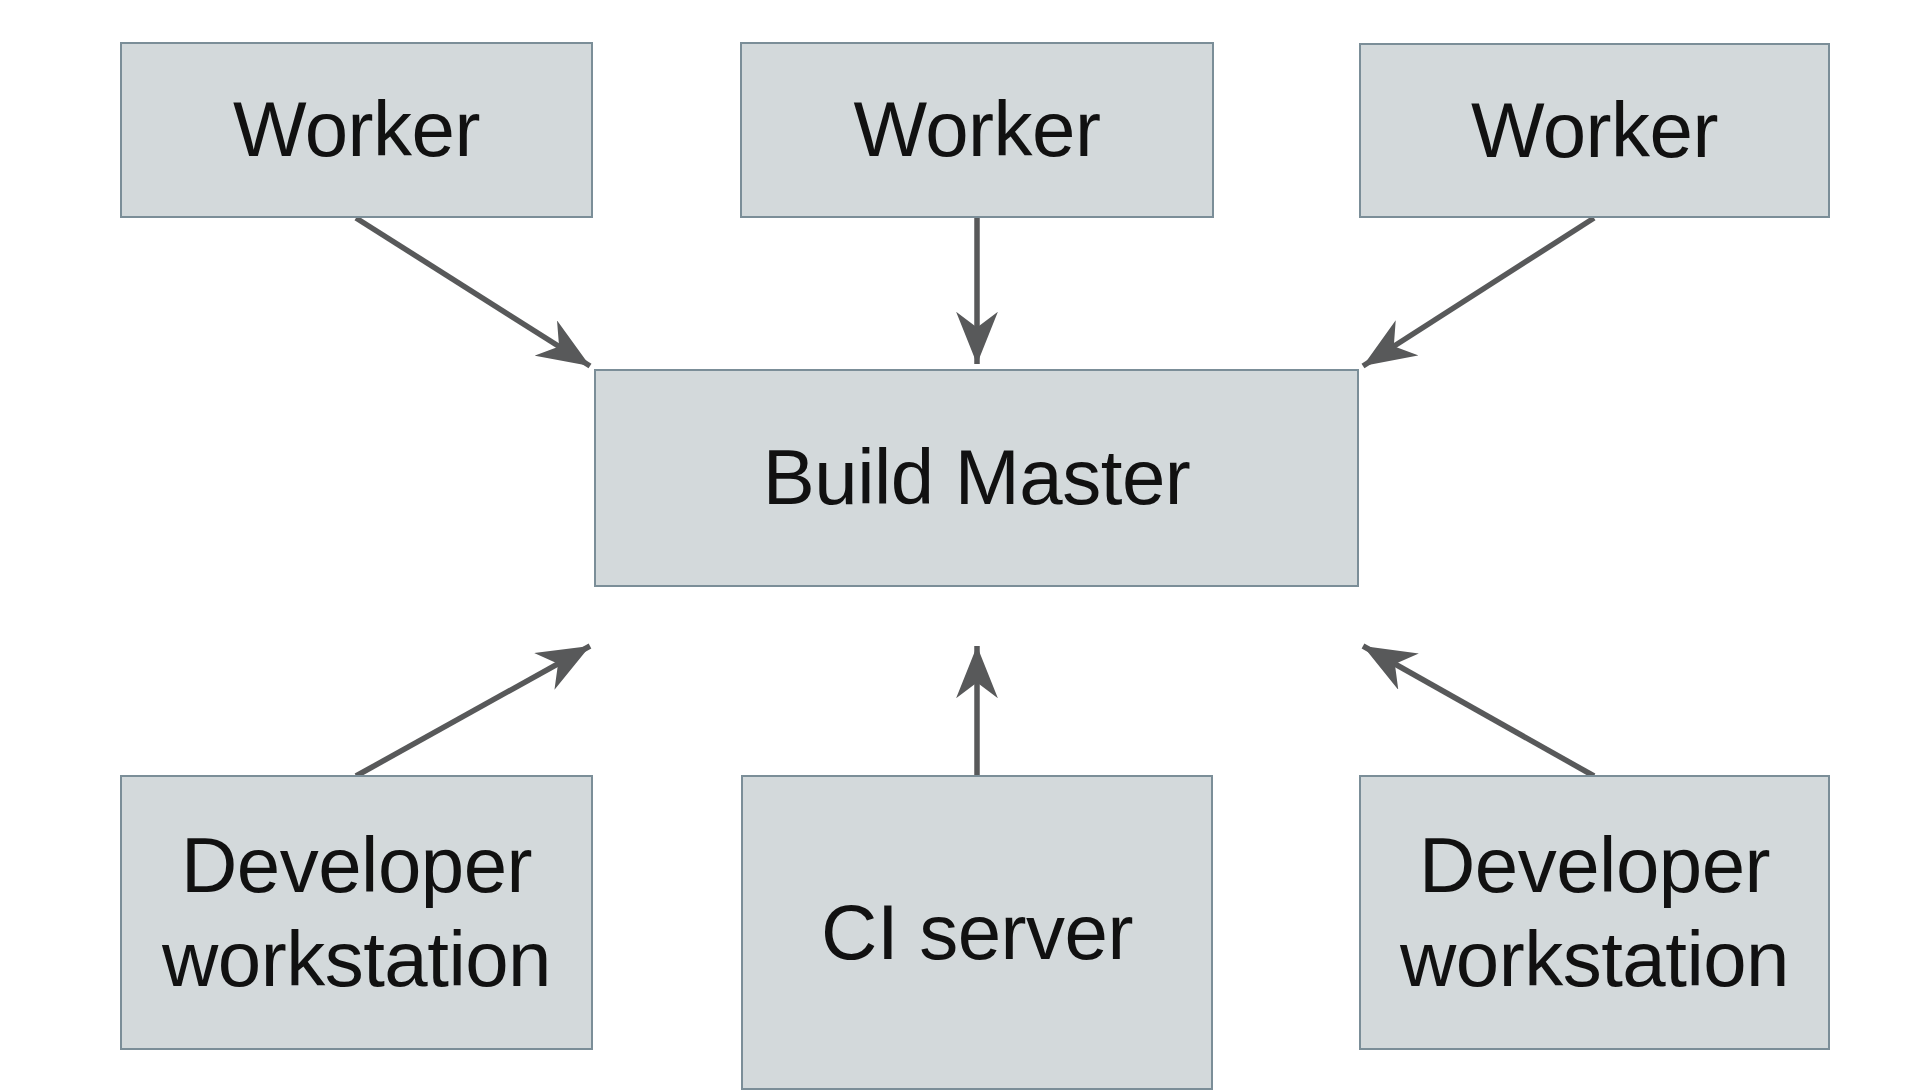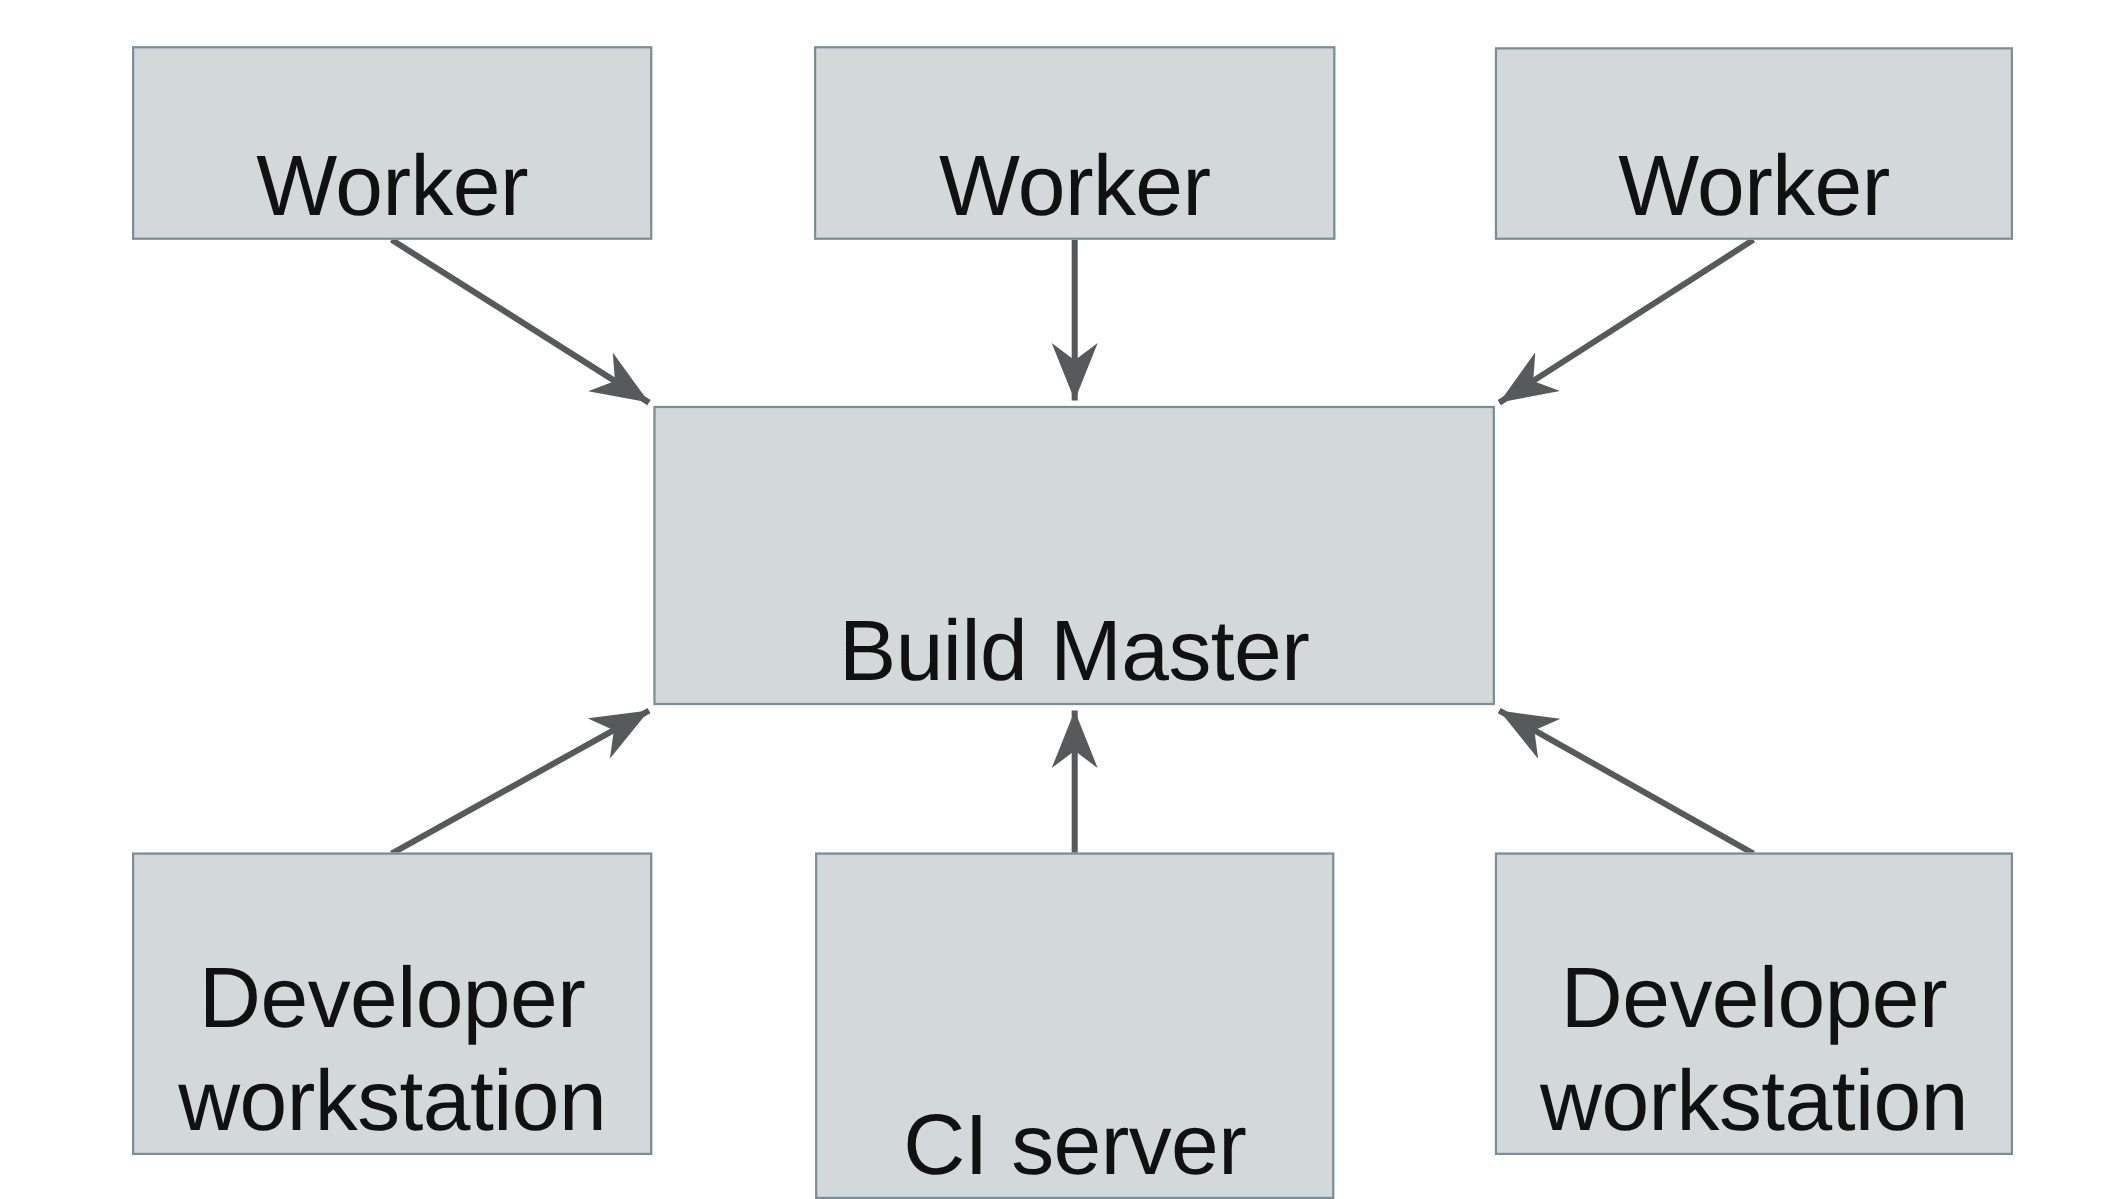--- a/index.html
+++ b/index.html
@@ -21,33 +21,33 @@
     top: 0;
     width: 1910px;
     height: 1090px;
   }
   .node {
     position: absolute;
     box-sizing: border-box;
     background: #d3d9db;
     border: 2.5px solid #7b8e98;
     display: flex;
-    align-items: flex-end;
+    align-items: center;
     justify-content: center;
     text-align: center;
     color: #111111;
     font-size: 78px;
     line-height: 1.2;
     white-space: pre-line;
     letter-spacing: -0.5px;
   }
   .node-worker-1     { left: 120px;  top: 42px;  width: 473px; height: 176px; }
   .node-worker-2     { left: 740px;  top: 42px;  width: 474px; height: 176px; }
   .node-worker-3     { left: 1359px; top: 43px;  width: 471px; height: 175px; }
-  .node-build-master { left: 594px;  top: 369px; width: 765px; height: 272px; }
+  .node-build-master { left: 594px;  top: 369px; width: 765px; height: 218px; }
   .node-dev-left     { left: 120px;  top: 775px; width: 473px; height: 275px; }
   .node-ci-server    { left: 741px;  top: 775px; width: 472px; height: 315px; }
   .node-dev-right    { left: 1359px; top: 775px; width: 471px; height: 275px; }
 </style>
 </head>
 <body>
 
 <div class="canvas">
 
   <svg class="connector-layer" viewBox="0 0 1910 1090" xmlns="http://www.w3.org/2000/svg">

